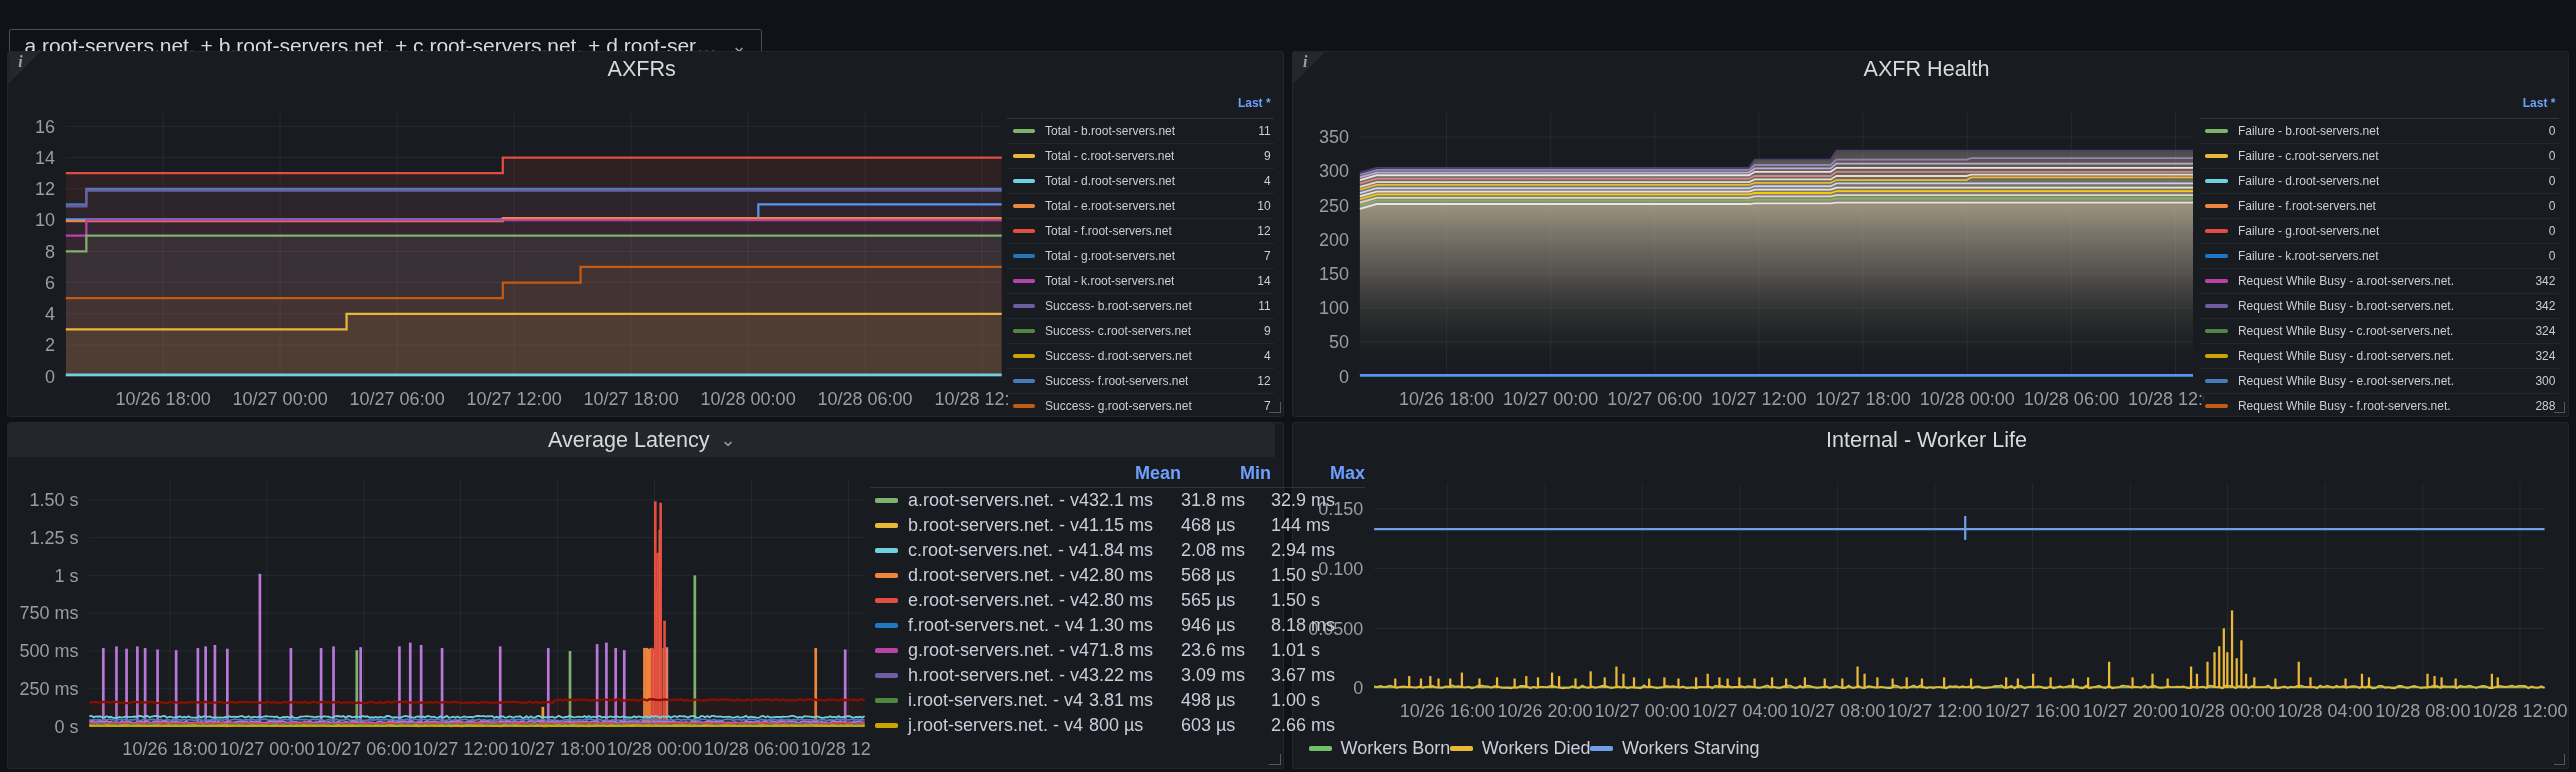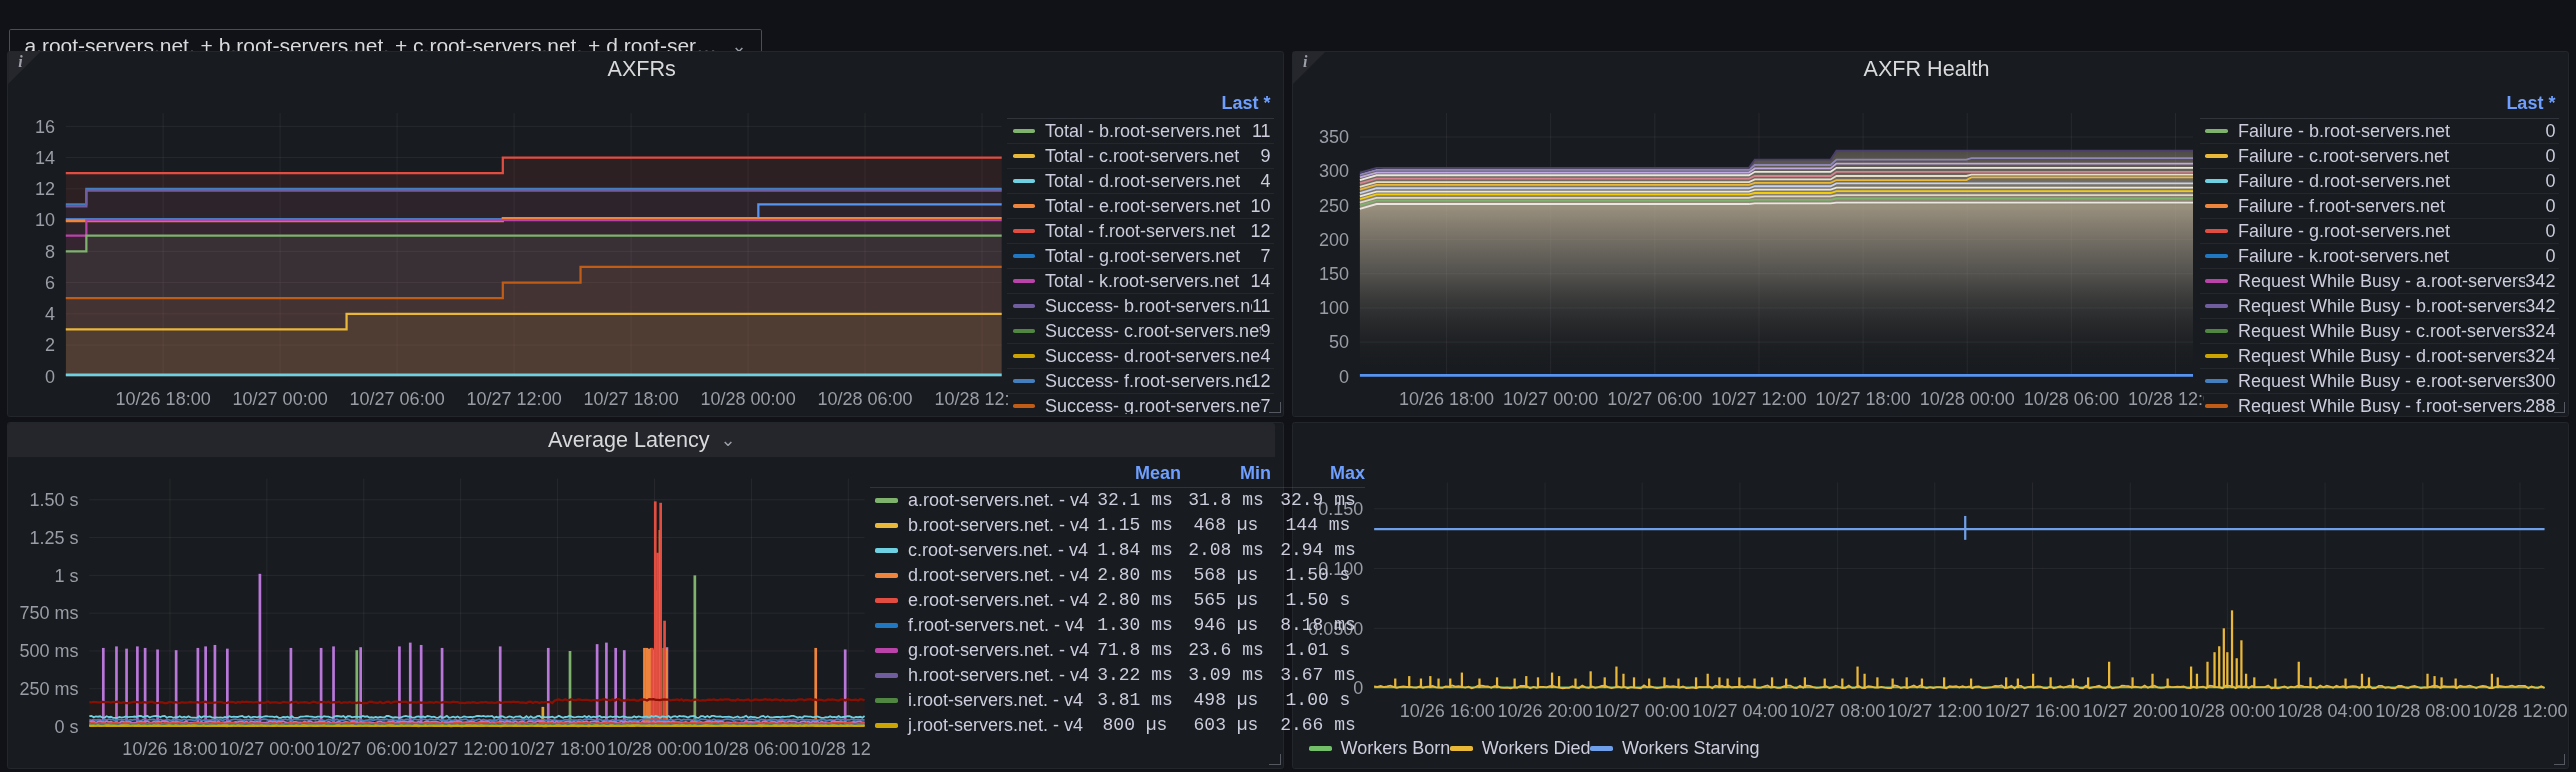--- a/index.html
+++ b/index.html
@@ -46,21 +46,21 @@
     border-bottom:1.8px solid rgba(204,204,220,0.35);
     cursor:nwse-resize;
   }
 
   svg.chart { position:absolute; top:34px; left:0; display:block; }
   svg.chart text { font-family:"Liberation Sans", sans-serif; }
 
   
   .legend-list {
     position:absolute; top:36px; bottom:1.8px; overflow:hidden;
-    font-size:18px; color:#CCCCDC; z-index:2;
+    font-size:12px; color:#CCCCDC; z-index:2;
   }
   #legend-axfrs  { right:9px; width:267px; }
   #legend-health { right:9px; width:359px; }
   .legend-head {
     display:flex; justify-content:flex-end; align-items:center; height:31px;
     color:#6E9FFF; font-weight:700; padding-right:3.6px;
     border-bottom:0.9px solid rgba(204,204,220,0.15);
   }
   .lrow { display:flex; align-items:center; height:25px; border-bottom:0.9px solid rgba(204,204,220,0.07); cursor:pointer; }
   .swatch { width:22.5px; height:4.5px; border-radius:1.8px; margin:0 10px 0 5.4px; flex:none; }
@@ -69,21 +69,21 @@
 
   
   .legend-table {
     position:absolute; right:7.2px; top:36px; width:406px; z-index:2;
     font-size:18px; color:#CCCCDC; display:grid;
     grid-template-columns:1fr 92px 90px 94px; align-content:start;
   }
   .lt-h { color:#6E9FFF; font-weight:700; text-align:right; height:29px; line-height:29px;
           border-bottom:0.9px solid rgba(204,204,220,0.15); }
   .lt-label { display:flex; align-items:center; height:25px; white-space:nowrap; cursor:pointer; }
-  .lt-c { text-align:center; height:25px; line-height:25px;font-family:Liberation Mono, monospace; }
+  .lt-c { text-align:left; height:25px; line-height:25px; }
 
   
   .legend-inline {
     position:absolute; left:16px; bottom:9px; display:flex; align-items:center;
     font-size:18px; color:#CCCCDC; z-index:2;
   }
   .li-item { display:flex; align-items:center; gap:9px; cursor:pointer; }
 </style>
 </head>
 <body>
@@ -513,20 +513,23 @@
         <span>j.root-servers.net. - v4</span>
       </div>
       <div class="lt-c">800 µs</div>
       <div class="lt-c">603 µs</div>
       <div class="lt-c">2.66 ms</div>
     </div>
   <div class="resize-corner"></div>
 </div>
 
 <div class="panel" id="panel-worker">
+  <div class="panel-header">
+    <span>Internal - Worker Life</span>
+  </div>
   <svg class="chart" id="chart-worker" width="1275" height="271" viewBox="0 0 1414 300">
       <line x1="171.125" y1="28" x2="171.125" y2="256" stroke="rgba(204,204,220,0.09)" stroke-width="1"></line>
       <text x="171.125" y="288" text-anchor="middle" fill="#9A9DA6" font-size="20">10/26 16:00</text>
       <line x1="279.508" y1="28" x2="279.508" y2="256" stroke="rgba(204,204,220,0.09)" stroke-width="1"></line>
       <text x="279.508" y="288" text-anchor="middle" fill="#9A9DA6" font-size="20">10/26 20:00</text>
       <line x1="387.242" y1="28" x2="387.242" y2="256" stroke="rgba(204,204,220,0.09)" stroke-width="1"></line>
       <text x="387.242" y="288" text-anchor="middle" fill="#9A9DA6" font-size="20">10/27 00:00</text>
       <line x1="495.625" y1="28" x2="495.625" y2="256" stroke="rgba(204,204,220,0.09)" stroke-width="1"></line>
       <text x="495.625" y="288" text-anchor="middle" fill="#9A9DA6" font-size="20">10/27 04:00</text>
       <line x1="604.008" y1="28" x2="604.008" y2="256" stroke="rgba(204,204,220,0.09)" stroke-width="1"></line>

